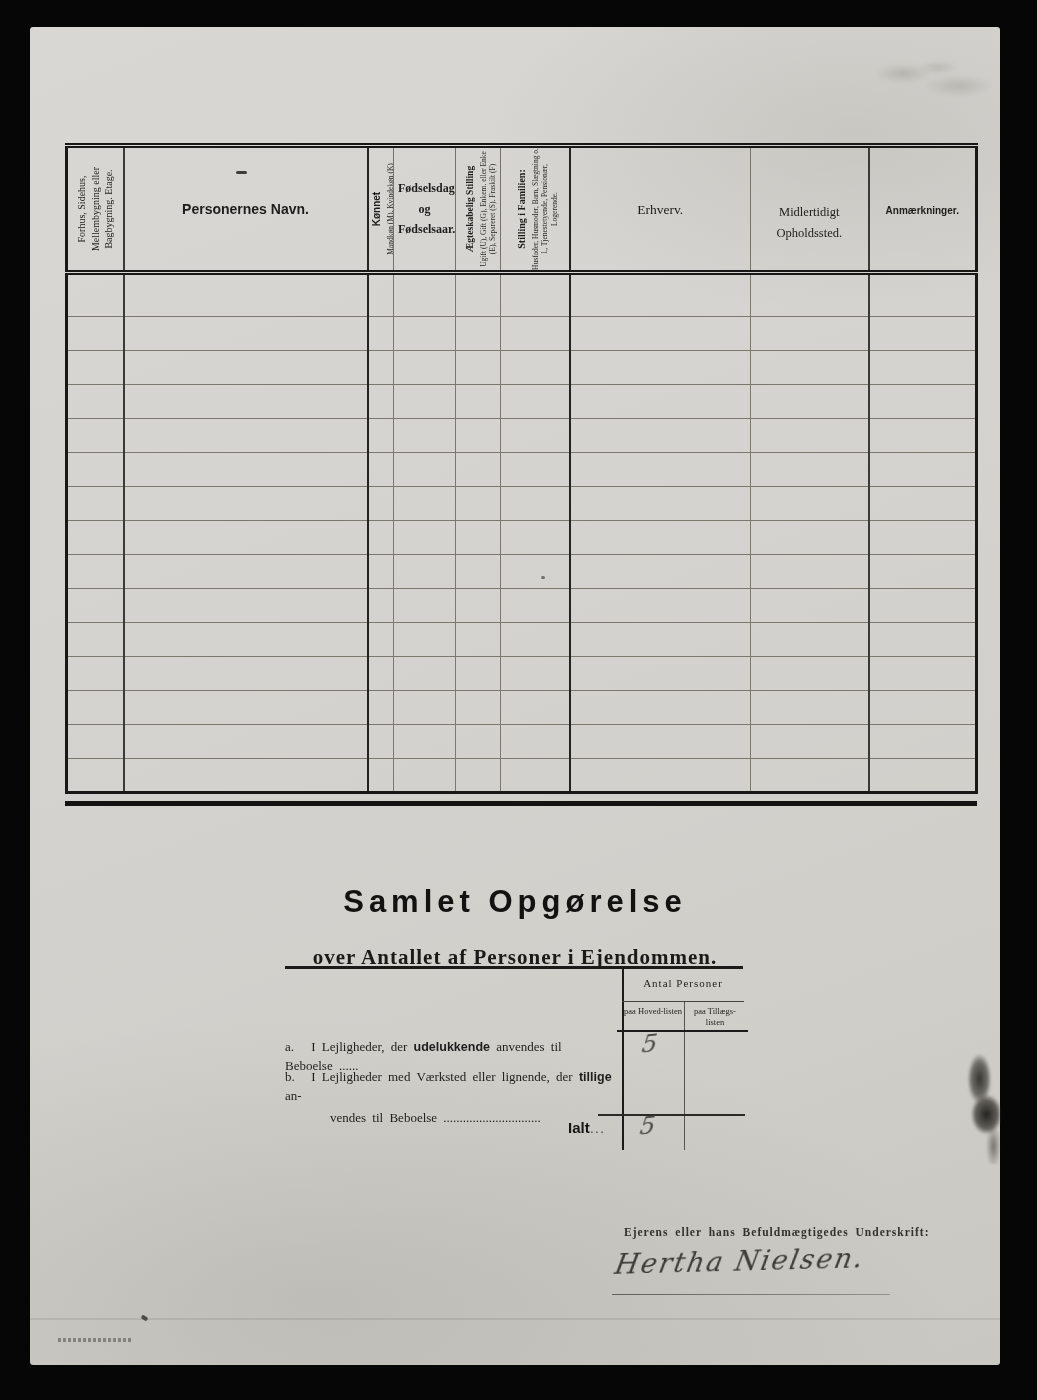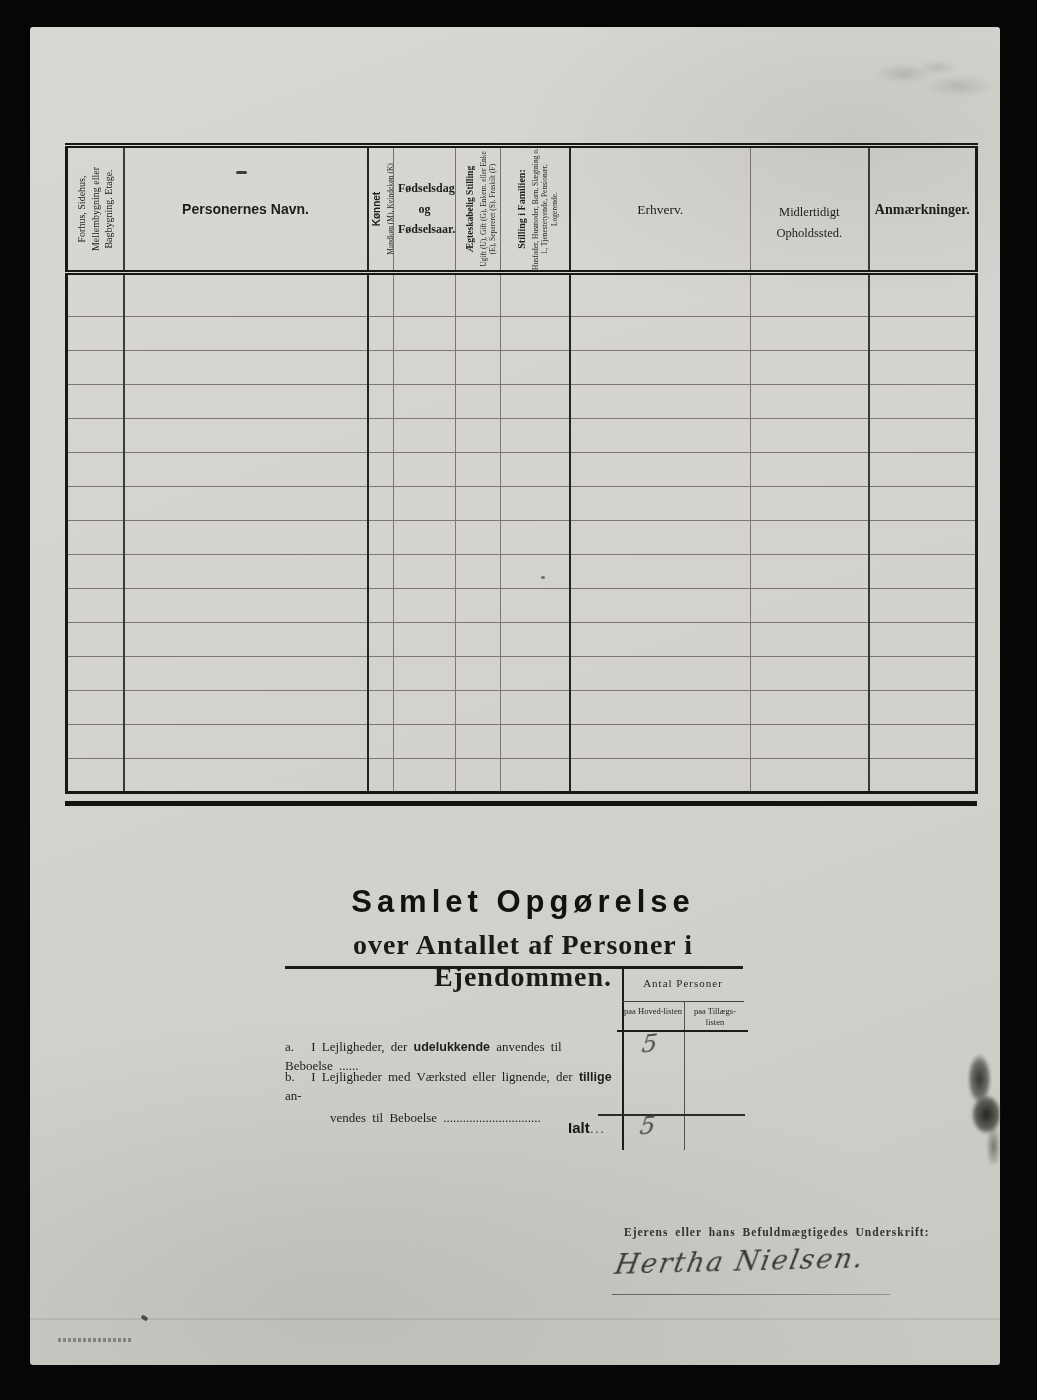--- a/index.html
+++ b/index.html
@@ -33,23 +33,23 @@
   table.form th:nth-child(8),table.form td:nth-child(8){border-right:2px solid #3c3a36;}
   table.form th:nth-child(9),table.form td:nth-child(9){border-right:3px solid #181816;}
   tbody tr:last-child td{border-bottom:5px solid #1414122;}
   .tbl-bottom{position:absolute;left:65px;top:801px;width:912px;height:5px;background:#131311;}
   .vert{position:absolute;left:50%;top:50%;transform:translate(-50%,-50%) rotate(-90deg);width:118px;text-align:center;}
   .h-bold-sans{font-family:"Liberation Sans",sans-serif;font-weight:bold;}
   .lbl-sm{font-size:10px;font-weight:bold;line-height:1.3;}
   .sub-sm{font-size:7.5px;line-height:1.25;color:#2a2a27;display:block;margin-top:2px;}
   .serif-hdr{font-size:12px;font-weight:bold;line-height:1.7;}
   
-  .sum-block{position:absolute;left:293px;top:884px;width:460px;text-align:center;}
+  .sum-block{position:absolute;left:285px;top:884px;width:460px;text-align:center;}
   .sum-title{font-family:"Liberation Sans",sans-serif;font-weight:bold;font-size:31px;letter-spacing:5px;color:#121210;}
-  .sum-sub{font-size:28px;font-weight:bold;margin-top:9px;letter-spacing:1px;color:#1a1a18;}
+  .sum-sub{font-size:21px;font-weight:bold;margin-top:25px;letter-spacing:1px;color:#1a1a18;}
   .line{position:absolute;background:#1b1b19;}
   .mini-hdr{position:absolute;left:622px;top:977px;width:122px;text-align:center;font-size:11px;letter-spacing:1px;}
   .mini-col{position:absolute;top:1006px;width:58px;text-align:center;font-size:8.5px;line-height:1.3;color:#262622;}
   .row-text{position:absolute;font-size:13px;word-spacing:3px;line-height:1.45;color:#1e1e1c;}
   .row-idx{display:inline-block;width:20px;}
   .bold-inline{font-family:"Liberation Sans",sans-serif;font-weight:bold;font-size:12.5px;}
   .hand{position:absolute;font-family:"DejaVu Serif",serif;font-style:italic;font-size:24px;color:#4c4b47;
         transform:skewX(-12deg) rotate(-6deg);filter:blur(.2px);}
   .ialt{position:absolute;left:568px;top:1119px;width:74px;text-align:left;
         font-family:"Liberation Sans",sans-serif;font-weight:bold;font-size:15px;color:#161614;}
@@ -129,21 +129,21 @@
               <span class="sub-sm">Husfader, Husmoder, Barn, Slægtning o. l., Tjenestetyende, Pensionær, Logerende.</span>
             </div>
           </th>
           <th>
             <span style="font-size:13.5px;margin-top:12px;">Erhverv.</span>
           </th>
           <th>
             <div style="font-size:12.5px;line-height:1.7;padding:0 14px;margin-top:28px;">Midlertidigt Opholdssted.</div>
           </th>
           <th>
-            <span class="h-bold-sans" style="font-size:14px;font-family:Liberation Serif, serif;">Anmærkninger.</span>
+            <span class="h-bold-sans" style="font-size:10px;">Anmærkninger.</span>
           </th>
         </tr>
       </thead>
       <tbody>
           <tr>
             <td></td>
             <td></td>
             <td></td>
             <td></td>
             <td></td>

